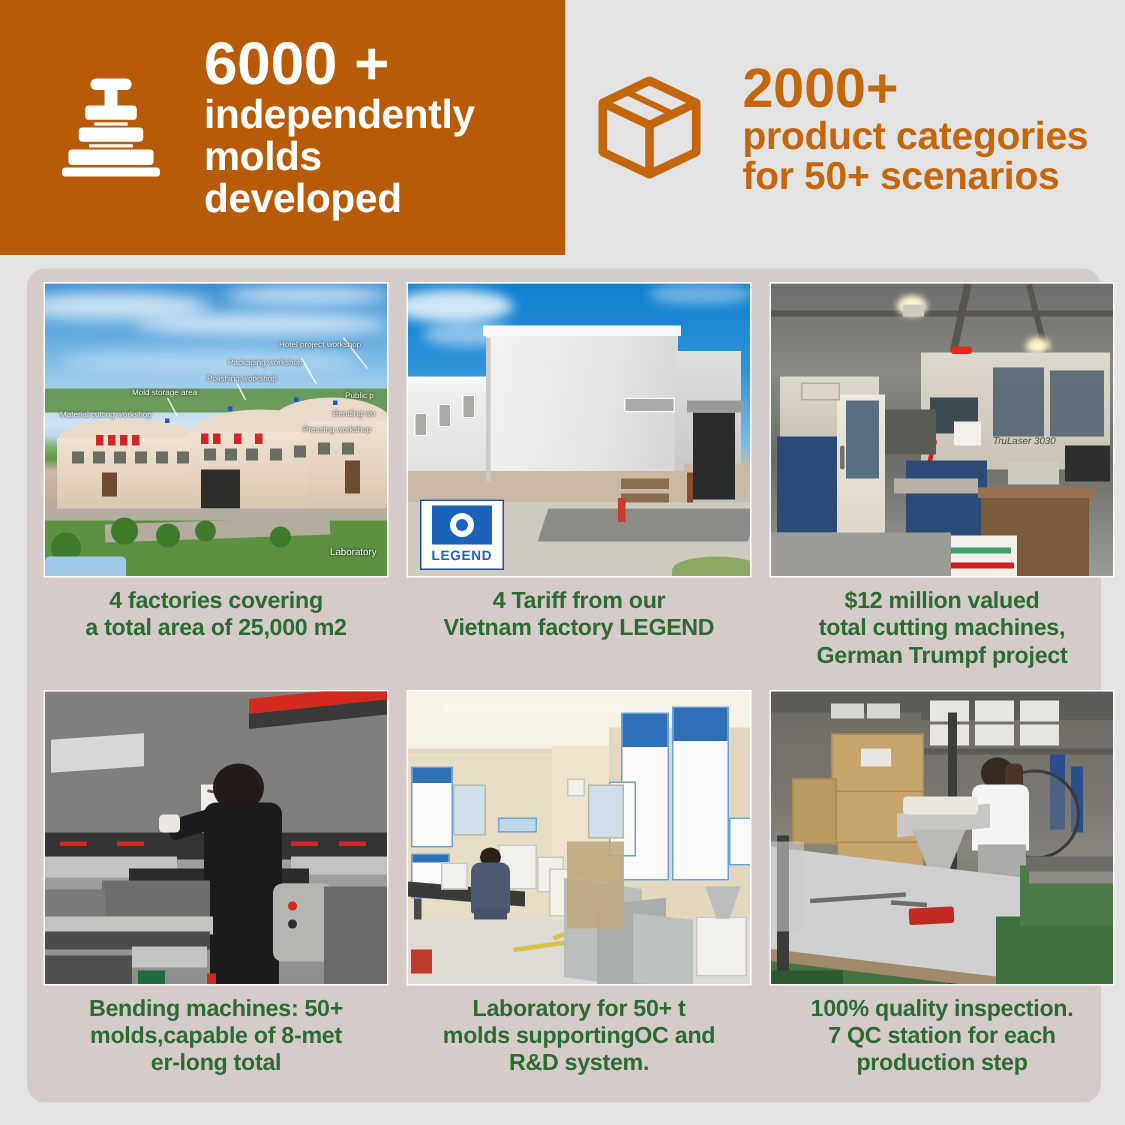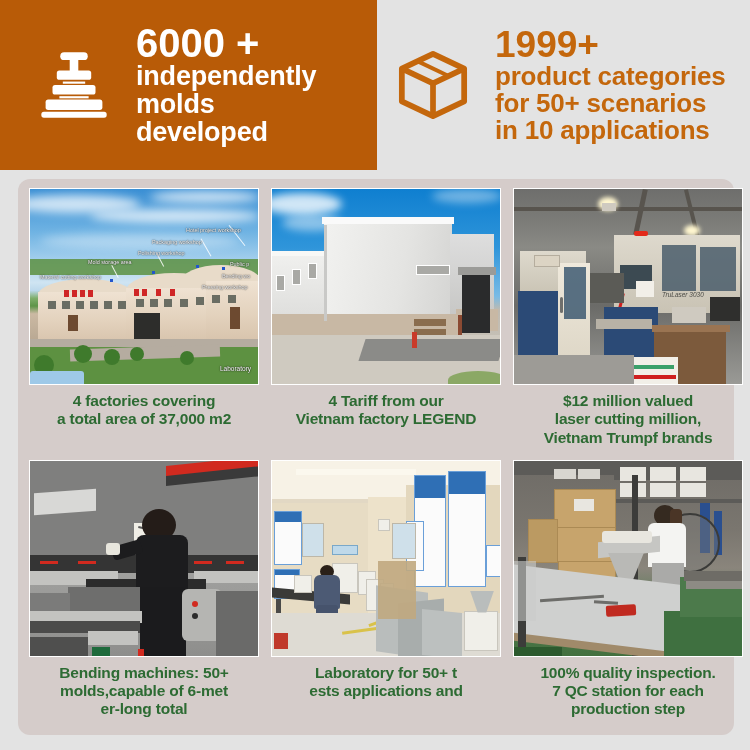--- a/index.html
+++ b/index.html
@@ -313,24 +313,23 @@
             <path d="M50 12 L88 30 L88 70 L50 88 L12 70 L12 30 Z"></path>
             <path d="M12 30 L50 48 L88 30"></path>
             <path d="M50 48 L50 88"></path>
           </g>
           <g fill="none" stroke="#c4670c" stroke-width="5">
             <path d="M31 21 L69 39"></path>
           </g>
         </svg>
       </div>
       <div class="hdr-text">
-        <div class="hdr-big">1999+</div>
+        <div class="hdr-big">2000+</div>
         <div class="hdr-sub">product categories</div>
         <div class="hdr-sub">for 50+ scenarios</div>
-        <div class="hdr-sub">in 10 applications</div>
       </div>
     </div>
   </div>
 
   <div class="panel">
     <div class="grid">
 
       <div class="cell row1">
         <div class="photo p1">
           <div class="sky-cloud" style="left:-20px;top:6px;width:130px;height:18px;"></div>
@@ -390,21 +389,21 @@
           <div class="lbl" style="left:108px;top:61px;">Polishing workshop</div>
           <div class="lbl" style="left:58px;top:70px;">Mold storage area</div>
           <div class="lbl" style="left:10px;top:85px;">Material cutting workshop</div>
           <div class="lbl" style="left:200px;top:72px;">Public p</div>
           <div class="lbl" style="left:192px;top:84px;">Bending wo</div>
           <div class="lbl" style="left:172px;top:95px;">Pressing workshop</div>
           <div class="lbl" style="left:190px;top:176px;font-size:6.5px;">Laboratory</div>
         </div>
         <div class="caption">
           <div>4 factories covering</div>
-          <div>a total area of 37,000 m2</div>
+          <div>a total area of 25,000 m2</div>
         </div>
       </div>
 
       <div class="cell row1">
         <div class="photo p2">
           <div class="cloud" style="left:-10px;top:4px;width:80px;height:22px;"></div>
           <div class="cloud" style="left:10px;top:26px;width:60px;height:16px;opacity:.6"></div>
           <div class="cloud" style="left:160px;top:0px;width:70px;height:14px;opacity:.5"></div>
           <div class="wall" style="left:52px;top:32px;width:128px;height:100px;"></div>
           <div class="wall" style="left:0px;top:66px;width:54px;height:70px;background:linear-gradient(#f0f0ee,#dcdcda)"></div>
@@ -420,20 +419,24 @@
           <div class="pane" style="left:142px;top:130px;width:32px;height:7px;background:#8a6d4e;border:none"></div>
           <div class="pane" style="left:142px;top:140px;width:32px;height:7px;background:#8a6d4e;border:none"></div>
           <div class="door" style="left:190px;top:86px;width:28px;height:58px;"></div>
           <div style="position:absolute;left:186px;top:78px;width:38px;height:8px;background:#9b9b98"></div>
           <div style="position:absolute;left:186px;top:126px;width:4px;height:22px;background:#8b4a32"></div>
           <div class="ground" style="left:0;top:146px;width:230px;height:51px;"></div>
           <div class="drive" style="left:90px;top:150px;width:140px;height:22px;transform:skewX(-18deg)"></div>
           <div style="position:absolute;left:140px;top:143px;width:5px;height:16px;background:#c93b2a"></div>
           <div style="position:absolute;left:176px;top:182px;width:60px;height:18px;background:#8ba865;border-radius:50% 50% 0 0"></div>
           <div style="position:absolute;left:52px;top:36px;width:3px;height:96px;background:#c9c9c7"></div>
+          <div class="logo">
+            <div class="mark"></div>
+            <div class="ltext">LEGEND</div>
+          </div>
         </div>
         <div class="caption">
           <div>4 Tariff from our</div>
           <div>Vietnam factory LEGEND</div>
         </div>
       </div>
 
       <div class="cell row1">
         <div class="photo p3">
           <div class="beam" style="left:0;top:18px;width:230px;height:4px;"></div>
@@ -463,22 +466,22 @@
           <div style="position:absolute;left:138px;top:136px;width:78px;height:7px;background:#9a7452"></div>
           <div class="mach" style="left:158px;top:118px;width:34px;height:16px;background:#cfcac0"></div>
           <div style="position:absolute;left:196px;top:108px;width:30px;height:24px;background:#2f2f2d"></div>
           <div class="boxw" style="left:116px;top:168px;width:48px;height:28px;"></div>
           <div class="red" style="left:118px;top:186px;width:44px;height:4px;"></div>
           <div style="position:absolute;left:120px;top:176px;width:40px;height:4px;background:#3aa06a"></div>
           <div class="floor" style="left:0;top:166px;width:120px;height:31px;"></div>
         </div>
         <div class="caption">
           <div>$12 million valued</div>
-          <div>laser cutting million,</div>
-          <div>Vietnam Trumpf brands</div>
+          <div>total cutting machines,</div>
+          <div>German Trumpf project</div>
         </div>
       </div>
 
       <div class="cell row2">
         <div class="photo p4">
           <div class="panelg" style="left:0;top:0;width:230px;height:96px;background:#7f7f7e"></div>
           <div class="lightp" style="left:4px;top:30px;width:62px;height:22px;transform:skewY(-4deg)"></div>
           <div class="redbar" style="left:136px;top:0px;width:96px;height:14px;transform:skewY(-6deg)"></div>
           <div class="dark" style="left:136px;top:10px;width:96px;height:10px;transform:skewY(-6deg)"></div>
           <div class="paper" style="left:104px;top:62px;width:38px;height:34px;"></div>
@@ -505,21 +508,21 @@
           <div class="redbar" style="left:162px;top:140px;width:6px;height:6px;border-radius:50%"></div>
           <div class="dark" style="left:162px;top:152px;width:6px;height:6px;border-radius:50%;background:#2c2c2c"></div>
           <div class="panelg" style="left:186px;top:130px;width:44px;height:67px;background:#6a6a69"></div>
           <div class="silver" style="left:58px;top:170px;width:50px;height:14px;"></div>
           <div class="dark" style="left:0;top:176px;width:58px;height:21px;background:#4f4f4e"></div>
           <div class="redbar" style="left:108px;top:188px;width:6px;height:9px;"></div>
           <div style="position:absolute;left:62px;top:186px;width:18px;height:11px;background:#1e6b3c"></div>
         </div>
         <div class="caption">
           <div>Bending machines: 50+</div>
-          <div>molds,capable of 6-met</div>
+          <div>molds,capable of 8-met</div>
           <div>er-long total</div>
         </div>
       </div>
 
       <div class="cell row2">
         <div class="photo p5">
           <div class="ceil" style="left:0;top:0;width:230px;height:44px;"></div>
           <div style="position:absolute;left:0;top:38px;width:230px;height:4px;background:#e2d8c4"></div>
           <div style="position:absolute;left:24px;top:8px;width:120px;height:6px;background:#fbf8ee"></div>
           <div class="wallr" style="left:0;top:42px;width:96px;height:110px;"></div>
@@ -562,21 +565,22 @@
           <div class="metal" style="left:104px;top:128px;width:52px;height:66px;transform:skewY(8deg)"></div>
           <div class="metal" style="left:126px;top:140px;width:46px;height:56px;background:#a8adac;transform:skewY(-6deg)"></div>
           <div class="metal" style="left:150px;top:150px;width:40px;height:46px;background:#bcc0bf;transform:skewY(6deg)"></div>
           <div style="position:absolute;left:106px;top:100px;width:38px;height:58px;background:#c0a880;opacity:.9"></div>
           <div class="mach5" style="left:192px;top:150px;width:34px;height:40px;"></div>
           <div class="metal" style="left:198px;top:130px;width:24px;height:22px;clip-path:polygon(0 0,100% 0,68% 100%,32% 100%)"></div>
           <div class="redbar" style="left:2px;top:172px;width:14px;height:16px;background:#c0392b;position:absolute"></div>
         </div>
         <div class="caption">
           <div>Laboratory for 50+ t</div>
-          <div>ests applications and</div>
+          <div>molds supportingOC and</div>
+          <div>R&amp;D system.</div>
         </div>
       </div>
 
       <div class="cell row2">
         <div class="photo p6">
           <div class="shelf" style="left:0;top:0;width:230px;height:14px;"></div>
           <div class="shelf" style="left:100px;top:14px;width:130px;height:5px;"></div>
           <div class="shelfbox" style="left:106px;top:6px;width:26px;height:14px;"></div>
           <div class="shelfbox" style="left:136px;top:6px;width:26px;height:14px;"></div>
           <div class="shelfbox" style="left:166px;top:6px;width=26px;width:26px;height:14px;"></div>

